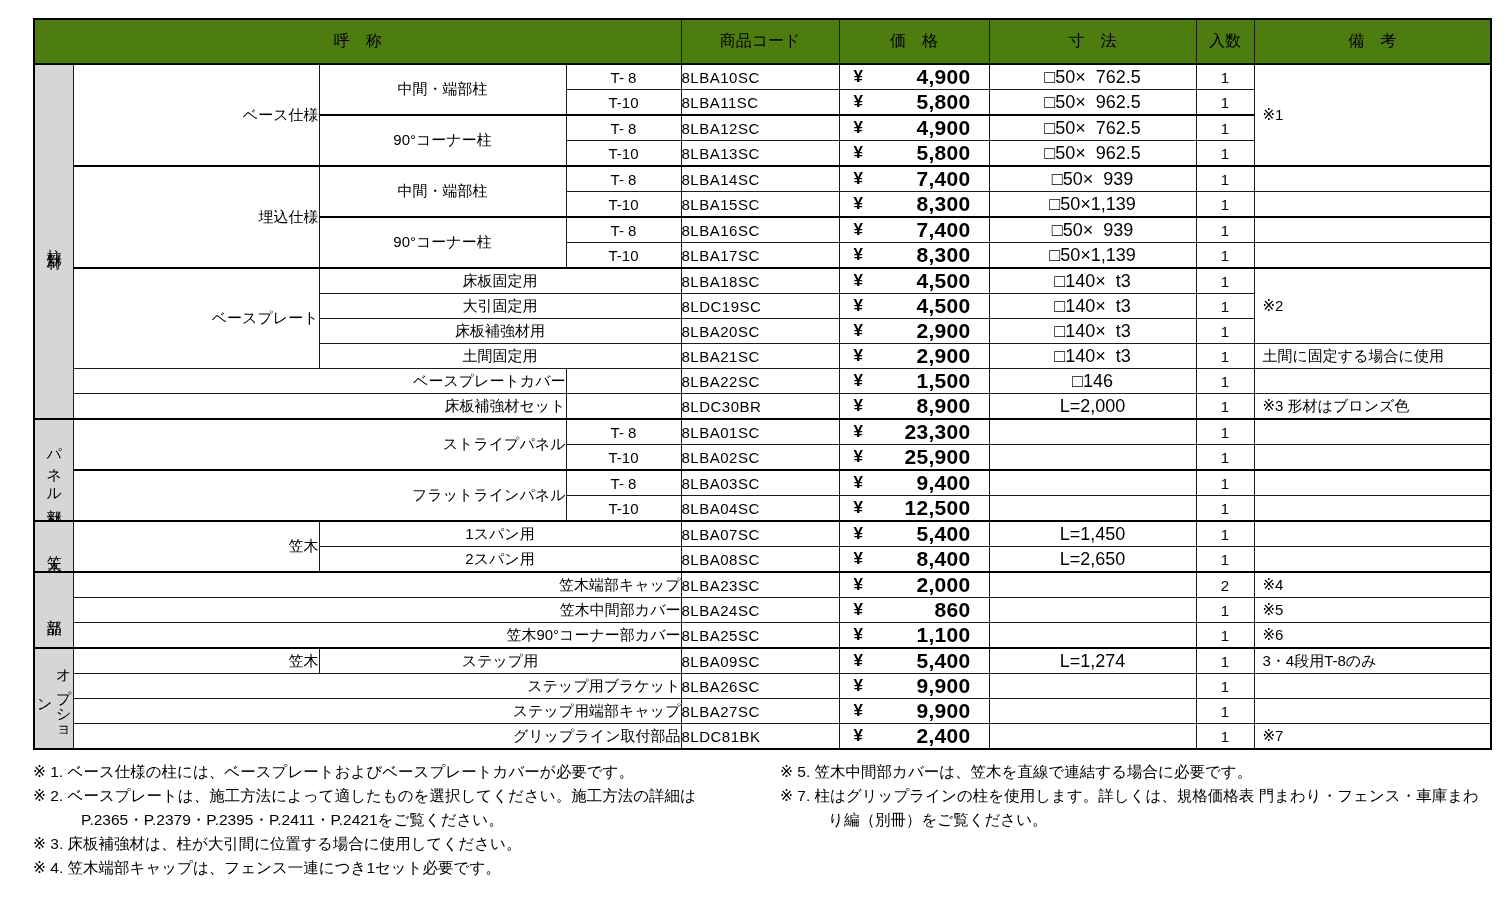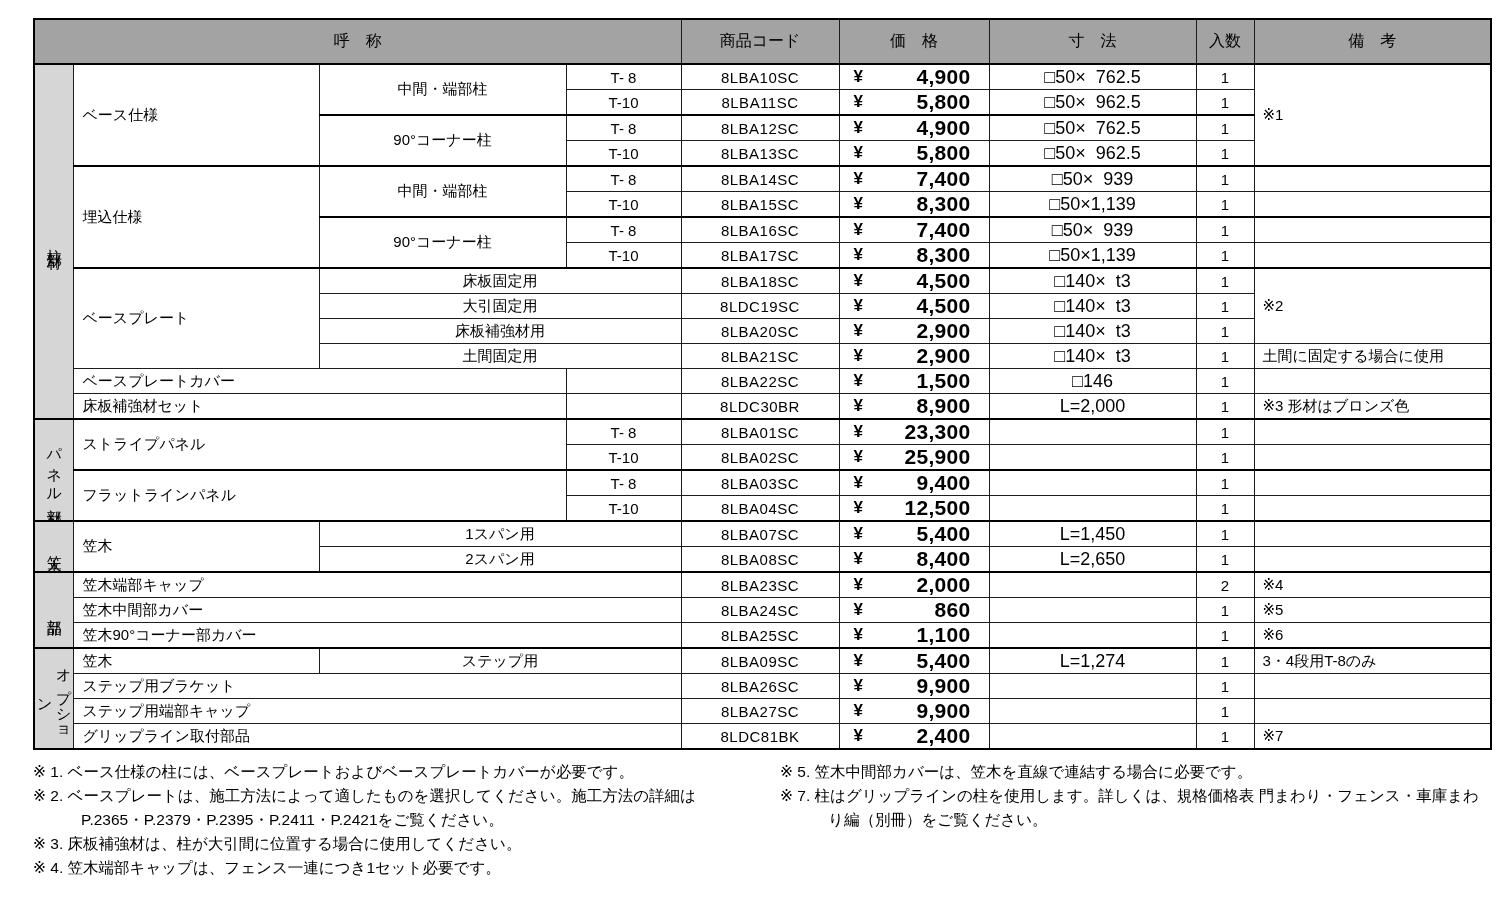--- a/index.html
+++ b/index.html
@@ -28,43 +28,43 @@
     border: 2px solid #000;
   }
   .t th, .t td {
     border: 1px solid #1c1c1c;
     font-size: 15px;
     vertical-align: middle;
     overflow: hidden;
     padding: 0;
   }
   .t thead th {
-    background: #a3a3a3;
+    background: #4d7c0f;
     height: 45px;
     font-weight: normal;
     font-size: 16px;
     text-align: center;
     border-bottom: 2px solid #000;
   }
   .t tbody td { height: 25px; }
   tr.thick td { border-top-width: 2px; border-top-color: #000; }
 
   td.cat {
     background: #d6d6d6;
     text-align: center;
     writing-mode: vertical-rl;
     text-orientation: upright;
     letter-spacing: 3px;
     font-size: 15px;
     padding: 4px 0;
   }
-  td.nameL { text-align: left; padding-left: 9px; }
+  td.nameL { text-align: right; padding-left: 9px; }
   td.nameC { text-align: center; }
   td.tsize { text-align: center; white-space: pre; }
-  td.code  { text-align: center; letter-spacing: 0.5px; }
+  td.code  { text-align: left; letter-spacing: 0.5px; }
   td.price { }
   .pin { display: flex; justify-content: space-between; align-items: center; padding: 0 18px 0 14px; }
   .pin .yen { font-weight: bold; font-size: 17px; }
   .pin .amt { font-weight: bold; font-size: 21px; letter-spacing: 0.3px; }
   td.size { text-align: center; white-space: pre; font-size: 18px; }
   td.qty  { text-align: center; }
   td.note { text-align: left; padding-left: 8px; font-size: 15px; }
 
   
   .footnotes { display: flex; margin-top: 10px; gap: 30px; }

